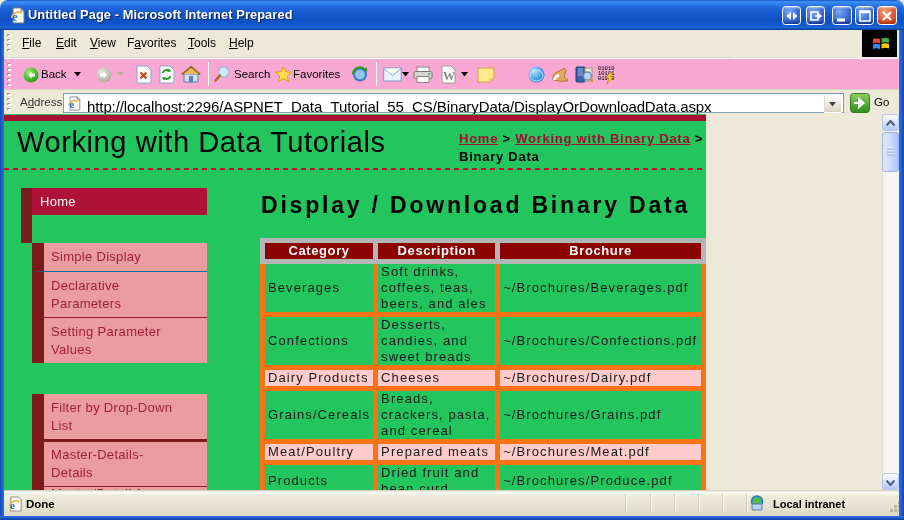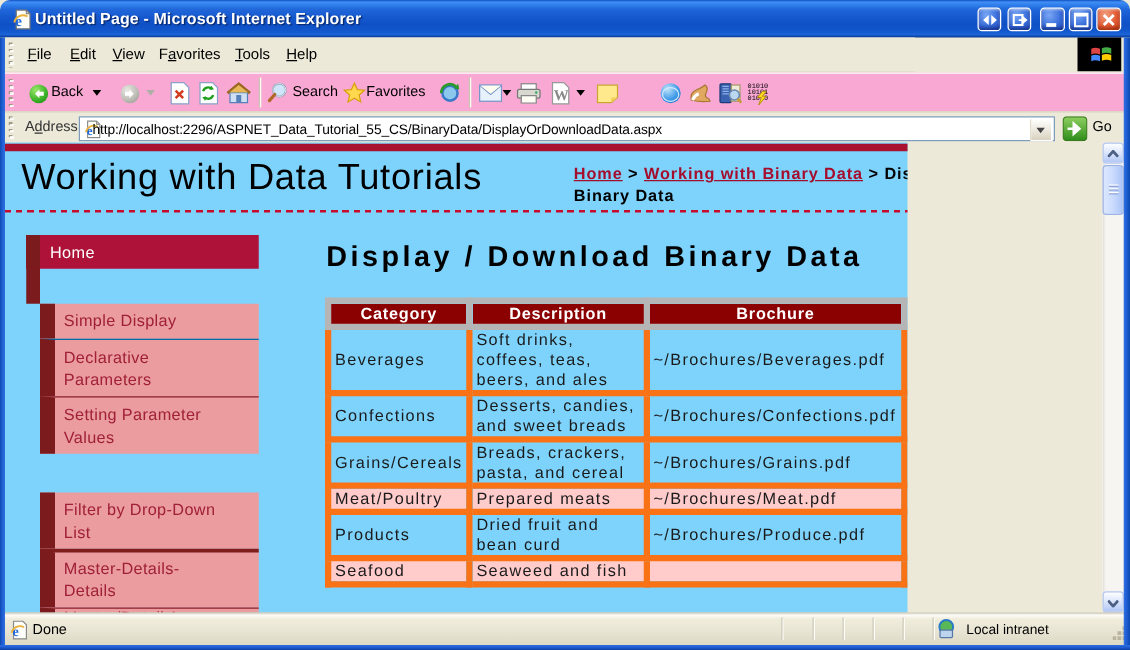--- a/index.html
+++ b/index.html
@@ -24,25 +24,25 @@
 .grip:after{content:"";position:absolute;left:1px;top:1px;width:3px;height:100%;background:repeating-linear-gradient(180deg,#fff 0,#fff 2px,transparent 2px,transparent 5px);opacity:.9;}
 #throbber{position:absolute;top:0px;left:858px;width:35px;height:27px;background:#000;}
 
 #toolbar{position:absolute;top:58px;left:4px;width:896px;height:30px;background:#f9a8d4;border-top:1px solid #fcfbf6;}
 .tsep{position:absolute;top:3px;width:1px;height:24px;background:#c8c5b2;border-right:1px solid #fbfaf5;}
 .tlabel{position:absolute;font-size:11.5px;color:#000;top:9px;}
 
 #addrbar{position:absolute;top:89px;left:4px;width:896px;height:25px;background:#ece9d8;border-top:1px solid #d8d4c0;}
 #addrlabel{position:absolute;left:16px;top:6px;font-size:11.5px;color:#333;}
 #addrfield{position:absolute;left:59px;top:3px;width:781px;height:20px;background:#fff;border:1px solid #7f9db9;box-sizing:border-box;}
-#addrurl{position:absolute;left:10px;top:4px;font-size:11px;color:#000;white-space:nowrap;letter-spacing:-0.1px;}
+#addrurl{position:absolute;left:23px;top:4px;font-size:15px;color:#000;white-space:nowrap;letter-spacing:-0.1px;}
 #addrdrop{position:absolute;right:1px;top:1px;width:16px;height:16px;background:linear-gradient(180deg,#fdfdfc,#e8e4d8 60%,#d8d2bf);border:1px solid #fff;border-left-color:#e2ddcd;}
 #gobox{position:absolute;left:846px;top:3px;width:52px;height:20px;}
 
-#page{position:absolute;top:114px;left:4px;width:702px;height:376px;background:#7dd3fc;overflow:hidden;padding-left:20px;}
+#page{position:absolute;top:114px;left:4px;width:702px;height:376px;background:#22c55e;overflow:hidden;}
 #band{position:absolute;top:1px;left:0;width:878px;height:6px;background:#a8112f;}
 #h1{position:absolute;left:13px;top:12px;font-size:29px;letter-spacing:0.6px;color:#000;white-space:nowrap;}
 #crumb{position:absolute;left:455px;top:16px;width:404px;font-size:13px;font-weight:bold;line-height:17.5px;letter-spacing:0.75px;color:#000;}
 #crumb a{color:#a50d2d;text-decoration:underline;}
 #dash{position:absolute;left:0;top:54px;width:878px;height:2px;
  background:repeating-linear-gradient(90deg,#c70b2d 0,#c70b2d 5px,transparent 5px,transparent 9px);}
 
 .m-top{position:absolute;left:17px;width:186px;box-sizing:border-box;border-left:11px solid #7b1b1d;background:#ae1238;color:#fff;font-size:13px;letter-spacing:0.3px;padding-left:8px;display:flex;align-items:center;}
 .m-sub{position:absolute;left:28px;width:175px;box-sizing:border-box;border-left:12px solid #7b1b1d;background:#ea9c9e;color:#a02037;font-size:13px;letter-spacing:0.3px;padding-left:7px;line-height:18px;display:flex;align-items:center;}
 
@@ -52,38 +52,38 @@
 #grid th{background:#8b0000;color:#fff;font-weight:bold;letter-spacing:0.6px;border-color:#b5b5b5;}
 #grid tr.alt td{background:#ffcbcb;}
 
 #sbar{position:absolute;top:114px;left:882px;width:17px;height:376px;background:#f6f5f2;box-shadow:inset 1px 0 2px #d8d6ce;}
 .sbtn{position:absolute;left:0px;width:17px;height:17px;box-sizing:border-box;border:1px solid #b5c8ef;border-radius:3px;
  background:linear-gradient(180deg,#fdfeff 0%,#d9e4fc 50%,#c2d3f9 80%,#b2c7f5 100%);}
 #sthumb{position:absolute;left:0px;top:18px;width:17px;height:40px;box-sizing:border-box;border:1px solid #9cb3e6;border-radius:3px;
  background:linear-gradient(90deg,#dbe7fe 0%,#cfdefd 40%,#b7cdfa 80%,#aac2f8 100%);}
 
 #status{position:absolute;top:490px;left:4px;width:896px;height:26px;background:linear-gradient(180deg,#c9c5b2 0,#fdfcf8 8%,#f0eddd 20%,#e8e4d3 60%,#dcd8c5 100%);}
-#status .txt{position:absolute;font-size:11.5px;color:#000;top:8px;}
+#status .txt{position:absolute;font-size:11.5px;color:#000;top:8px;font-weight:bold;}
 .ssep{position:absolute;top:4px;width:1px;height:18px;background:#cdc9b8;border-right:1px solid #fdfcf7;}
 
 #bleft{position:absolute;top:30px;left:0;width:4px;height:486px;background:linear-gradient(90deg,#0d49b0,#1d5cd1 40%,#2f6fe0);}
 #bright{position:absolute;top:30px;left:899px;width:5px;height:486px;background:linear-gradient(90deg,#3070e2,#1d5cd1 50%,#0d49b0);}
 #bbot{position:absolute;top:516px;left:0;width:904px;height:4px;background:linear-gradient(180deg,#2f6fe0,#1a56cc 60%,#0b3f9c);}
 </style></head>
 <body>
 <div id="win">
 
 <div id="titlebar">
   <svg class="abs" style="left:10px;top:7px" width="16" height="17" viewBox="0 0 16 17">
     <path d="M3 1h8l3 3v12H3z" fill="#fdfdfa" stroke="#777" stroke-width="1"></path>
     <path d="M11 1l3 3h-3z" fill="#cfcabe" stroke="#777" stroke-width="0.8"></path>
     <text x="2.2" y="13.5" font-size="12" font-weight="bold" fill="#2268d8" font-family="Liberation Serif">e</text>
     <path d="M1.5 11 A7 7 0 0 1 12 6.2" stroke="#e8b23c" stroke-width="1.6" fill="none"></path>
   </svg>
-  <div id="titletext">Untitled Page - Microsoft Internet Explorer</div>
+  <div id="titletext">Untitled Page - Microsoft Internet Prepared</div>
   <div class="tbtn" style="left:781.5px">
     <svg width="18" height="18" viewBox="0 0 18 18">
           <path d="M8 5v8L3.5 9z M10 5v8L14.5 9z" fill="#fff"></path>
         </svg>
   </div>
   <div class="tbtn" style="left:805.5px">
     <svg width="18" height="18" viewBox="0 0 18 18">
           <path d="M4 5h7v8H4z" fill="none" stroke="#fff" stroke-width="1.6"></path>
           <path d="M8 9h5 M11 6.5L14 9l-3 2.5z" stroke="#fff" stroke-width="1.4" fill="#fff"></path>
         </svg>
@@ -322,20 +322,25 @@
     <tr style="height:37px">
             <td style="white-space:nowrap">Beverages</td>
             <td>Soft drinks, coffees, teas, beers, and ales</td>
             <td>~/Brochures/Beverages.pdf</td>
           </tr>
     <tr style="height:20px">
             <td style="white-space:nowrap">Confections</td>
             <td>Desserts, candies, and sweet breads</td>
             <td>~/Brochures/Confections.pdf</td>
           </tr>
+    <tr class="alt" style="height:20px">
+            <td style="white-space:nowrap">Dairy Products</td>
+            <td>Cheeses</td>
+            <td>~/Brochures/Dairy.pdf</td>
+          </tr>
     <tr style="height:20px">
             <td style="white-space:nowrap">Grains/Cereals</td>
             <td>Breads, crackers, pasta, and cereal</td>
             <td>~/Brochures/Grains.pdf</td>
           </tr>
     <tr class="alt" style="height:20px">
             <td style="white-space:nowrap">Meat/Poultry</td>
             <td>Prepared meats</td>
             <td>~/Brochures/Meat.pdf</td>
           </tr>

